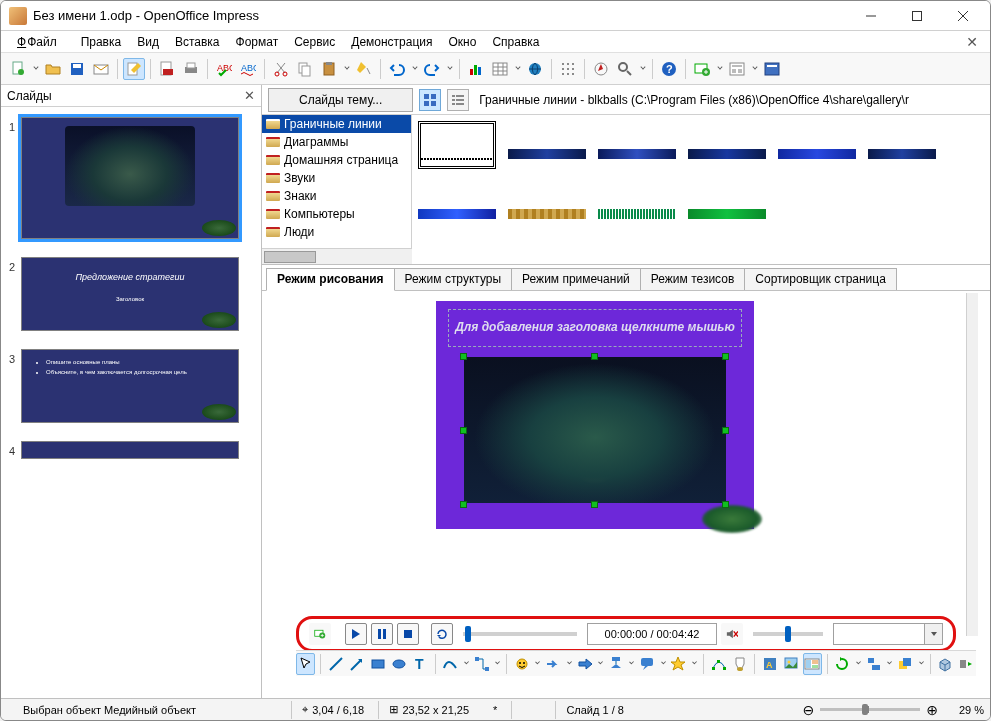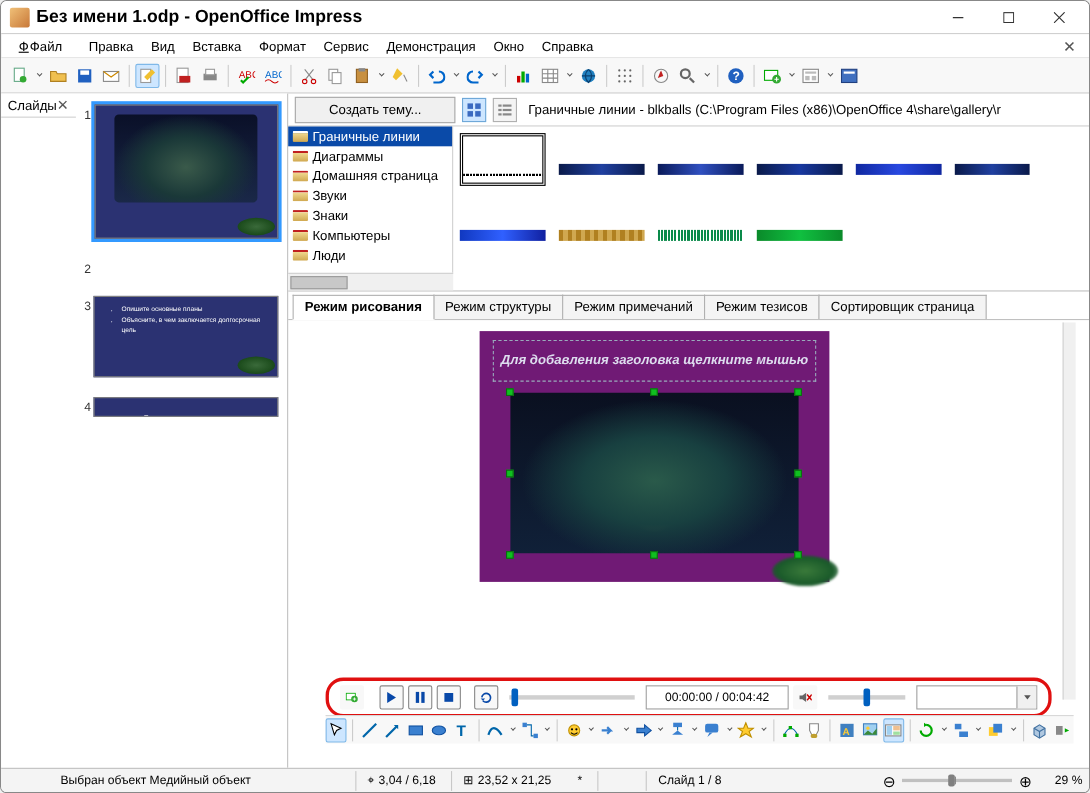--- a/index.html
+++ b/index.html
@@ -1,35 +1,35 @@
 <!DOCTYPE html>
 <html><head>
 <meta charset="utf-8">
 <style>
 * { margin:0; padding:0; box-sizing:border-box; font-family:"Segoe UI",Tahoma,sans-serif; }
 body { background:#f0f0f0; }
 .win { width:991px; height:721px; margin:0 auto; background:#fff; border:1px solid #888; border-radius:6px; overflow:hidden; position:relative; }
 .titlebar { height:30px; background:#fff; display:flex; align-items:center; padding:0 4px; border-bottom:1px solid #d0d0d0; }
 .titlebar .tico { width:18px; height:18px; margin:0 6px 0 4px; background:linear-gradient(135deg,#f0c078,#c87838); border-radius:2px; }
-.titlebar .ttxt { font-size:16px; color:#000; flex:1;font-weight:bold; }
+.titlebar .ttxt { font-size:13px; color:#000; flex:1; }
 .winbtns { display:flex; }
 .winbtn { width:46px; height:30px; display:flex; align-items:center; justify-content:center; color:#333; }
 .winbtn svg { width:10px; height:10px; }
 .menubar { height:22px; display:flex; align-items:center; padding:0 8px; border-bottom:1px solid #e0e0e0; font-size:12px; }
 .menubar span { padding:2px 8px; cursor:default; }
 .menubar span u { text-decoration:underline; }
 .menubar .mclose { margin-left:auto; font-size:14px; color:#555; padding:0 4px;}
 .toolbar { height:32px; border-bottom:1px solid #d0d0d0; display:flex; align-items:center; padding:2px 6px; gap:2px; background:#f8f8f8; }
 .tb { width:22px; height:22px; display:flex; align-items:center; justify-content:center; border:1px solid transparent; border-radius:2px; }
 .tb.hl { background:#cde6ff; border-color:#7fb8e8; }
 .tb .ico { width:16px; height:16px; }
 .dd { width:8px; height:8px; border-right:2px solid #555; border-bottom:2px solid #555; transform:rotate(45deg) scale(.45); margin-left:1px; margin-top:-4px;}
 .tsep { width:1px; height:20px; background:#ccc; margin:0 3px; }
 .body { position:absolute; top:84px; left:0; right:0; bottom:22px; display:flex; }
-.slidepane { width:261px; border-right:1px solid #c0c0c0; display:flex; flex-direction:row; background:#fff; }
+.slidepane { width:261px; border-right:1px solid #c0c0c0; display:flex; flex-direction:column; background:#fff; }
 .slidepane .hdr { height:22px; display:flex; align-items:center; padding:0 6px; font-size:12px; border-bottom:1px solid #d0d0d0; }
 .slidepane .hdr .x { margin-left:auto; font-size:13px; color:#555; }
 .slidepane .list { flex:1; overflow:hidden; padding:6px 0 0 0; }
 .thumbwrap { display:flex; margin:4px 8px 18px 8px; }
 .thumbwrap .num { width:12px; font-size:11px; color:#333; padding-top:4px; }
 .thumb { width:218px; height:122px; background:#2b3272; color:#fff; border:1px solid #808080; position:relative; font-size:7px; text-align:center; overflow:hidden;}
 .thumbwrap.sel .thumb { box-shadow:0 0 0 3px #3399ff; }
 .thumb .ttitle { font-style:italic; padding-top:6px; font-size:8px; }
 .thumb .timg { width:130px; height:80px; margin:8px auto; background:linear-gradient(180deg,#0a1028,#1a2848); border-radius:4px; position:relative; overflow:hidden;}
 .thumb .timg::after{content:"";position:absolute;inset:0;background:radial-gradient(ellipse at 50% 60%,#3a5a4a 0%,#1a3838 40%,transparent 70%);}
@@ -64,21 +64,21 @@
 .gb3{background:linear-gradient(90deg,#0a1a4a,#1838a0,#0a1a4a);}
 .gb4{background:linear-gradient(90deg,#1028a0,#2848e0,#1028a0);}
 .gb5{background:linear-gradient(90deg,#1038c0,#3060ff,#1020a0);}
 .gb6{background:repeating-linear-gradient(90deg,#b08020 0 4px,#d0a850 4px 8px);}
 .gb7{background:repeating-linear-gradient(90deg,#0a8a4a 0 2px,#fff 2px 3px);}
 .gb8{background:linear-gradient(90deg,#0a8a2a,#10c040,#0a8a2a);}
 .viewtabs { height:26px; display:flex; border-bottom:1px solid #c0c0c0; font-size:12px; padding-left:4px; padding-top:3px; gap:0;}
 .viewtabs .vt { padding:3px 10px; border:1px solid #b0b0b0; border-bottom:none; background:#f4f4f4; margin-right:-1px; position:relative;}
 .viewtabs .vt.act { background:#fff; font-weight:bold; z-index:1; border-bottom:1px solid #fff; margin-bottom:-1px;}
 .canvas { flex:1; background:#fff; position:relative; overflow:hidden; margin:2px 12px 2px 2px;}
-.slide { position:absolute; left:172px; top:8px; width:318px; height:228px; background:#701a75; }
+.slide { position:absolute; left:172px; top:8px; width:318px; height:228px; background:#6d28d9; }
 .slide .titlebox { margin:8px 12px 6px 12px; height:38px; border:1px dashed #9ab; color:#dde; font-style:italic; font-size:12px; font-weight:bold; display:flex; align-items:center; justify-content:center; text-align:center; line-height:1.3;}
 .slide .imgbox { position:absolute; left:28px; top:56px; width:262px; height:146px; background:linear-gradient(180deg,#0a1020,#102038); border-radius:2px;}
 .slide .imgbox::before{content:"";position:absolute;inset:0;background:radial-gradient(ellipse at 50% 55%,#2a5a4a 0%,#184040 35%,transparent 65%),radial-gradient(circle at 50% 70%,#c0a050 0%,transparent 15%);}
 .slide .smoke { position:absolute; right:-8px; bottom:-4px; width:60px; height:28px; background:radial-gradient(ellipse,#3a7a3a,#1a5a2a 60%,transparent); border-radius:50%; filter:blur(1px);}
 .handle { position:absolute; width:7px; height:7px; background:#10c020; border:1px solid #0a6a10;}
 .h1{left:24px;top:52px;} .h2{left:155px;top:52px;} .h3{left:286px;top:52px;}
 .h4{left:24px;top:126px;} .h5{left:286px;top:126px;}
 .h6{left:24px;top:200px;} .h7{left:155px;top:200px;} .h8{left:286px;top:200px;}
 .mediabar { position:absolute; left:34px; right:34px; bottom:46px; height:36px; border:3px solid #e01010; border-radius:16px; display:flex; align-items:center; padding:0 10px; gap:4px; background:#fff;}
 .mediabar .mb { width:22px; height:22px; border:1px solid #888; background:#f8f8f8; display:flex; align-items:center; justify-content:center; border-radius:2px;}
@@ -86,21 +86,21 @@
 .mediabar .slider { flex:1; height:4px; background:#d0d0d0; position:relative; margin:0 6px;}
 .mediabar .slider .sh { position:absolute; left:2px; top:-6px; width:6px; height:16px; background:#0060c0; border-radius:2px;}
 .mediabar .time { width:130px; height:22px; border:1px solid #a0a0a0; font-size:11px; display:flex; align-items:center; justify-content:center; background:#fff;}
 .mediabar .vol { width:70px; height:4px; background:#d0d0d0; position:relative; margin:0 6px;}
 .mediabar .vol .sh{position:absolute;left:32px;top:-6px;width:6px;height:16px;background:#0060c0;border-radius:2px;}
 .mediabar .sel { width:110px; height:22px; border:1px solid #a0a0a0; background:#fff; display:flex;}
 .mediabar .sel .sdd{width:18px;border-left:1px solid #a0a0a0;background:#f0f0f0;display:flex;align-items:center;justify-content:center;}
 .drawbar { position:absolute; left:34px; right:14px; bottom:22px; height:26px; display:flex; align-items:center; gap:2px; background:#f8f8f8; border-top:1px solid #d8d8d8;}
 .status { position:absolute; left:0; right:0; bottom:0; height:22px; border-top:1px solid #c0c0c0; display:flex; align-items:center; font-size:11px; background:#f4f4f4; padding:0 6px; gap:4px;}
 .status .cell { padding:0 10px; border-left:1px solid #c8c8c8; height:18px; display:flex; align-items:center;}
-.status .cell:first-child{border:none;padding-left:16px;flex-shrink:0;width:280px;margin-left:32px;}
+.status .cell:first-child{border:none;padding-left:16px;flex-shrink:0;width:280px;}
 .status .cell.star{border:none;}
 .status .zoom { margin-left:auto; display:flex; align-items:center; gap:6px;}
 .status .zslider{width:100px;height:3px;background:#c0c0c0;position:relative;}
 .status .zslider::after{content:"";position:absolute;left:42px;top:-4px;width:6px;height:11px;background:#808080;border-radius:2px;}
 .status .zslider::before{content:"";position:absolute;left:48px;top:-2px;width:1px;height:7px;background:#808080;}
 .rvsb{position:absolute;right:0;top:0;bottom:60px;width:12px;background:#f0f0f0;border-left:1px solid #d0d0d0;}
 </style>
 </head>
 <body>
 
@@ -329,20 +329,25 @@
       <div class="list">
         <div class="thumbwrap sel">
           <div class="num">1</div>
           <div class="thumb">
               <div class="timg"></div>
               <div class="smok"></div>
             </div>
         </div>
         <div class="thumbwrap">
           <div class="num">2</div>
+          <div class="thumb sml tx">
+              <div class="ttitle">Предложение стратегии</div>
+              <div style="text-align:center;font-size:6px;margin-top:14px;">Заголовок</div>
+              <div class="smok"></div>
+            </div>
         </div>
         <div class="thumbwrap">
           <div class="num">3</div>
           <div class="thumb sml tx">
               <ul>
                 <li>Опишите основные планы</li>
                 <li>Объясните, в чем заключается долгосрочная цель</li>
               </ul>
               <div class="smok"></div>
             </div>
@@ -352,21 +357,21 @@
           <div class="thumb thumb4 tx">
               <div class="ttitle" style="margin:0;">Долгосрочная цель</div>
             </div>
         </div>
       </div>
     </div>
 
     <div class="main">
       <div class="gal">
         <div class="galtop">
-          <button class="btn">Создать тему...</button>
+          <button class="btn">Слайды тему...</button>
           <div class="vbtn act">
               <svg width="14" height="14" viewBox="0 0 14 14">
                 <rect x="1" y="1" width="5" height="5" fill="#3a6ac0"></rect>
                 <rect x="8" y="1" width="5" height="5" fill="#3a6ac0"></rect>
                 <rect x="1" y="8" width="5" height="5" fill="#3a6ac0"></rect>
                 <rect x="8" y="8" width="5" height="5" fill="#3a6ac0"></rect>
               </svg>
             </div>
           <div class="vbtn">
               <svg width="14" height="14" viewBox="0 0 14 14">

